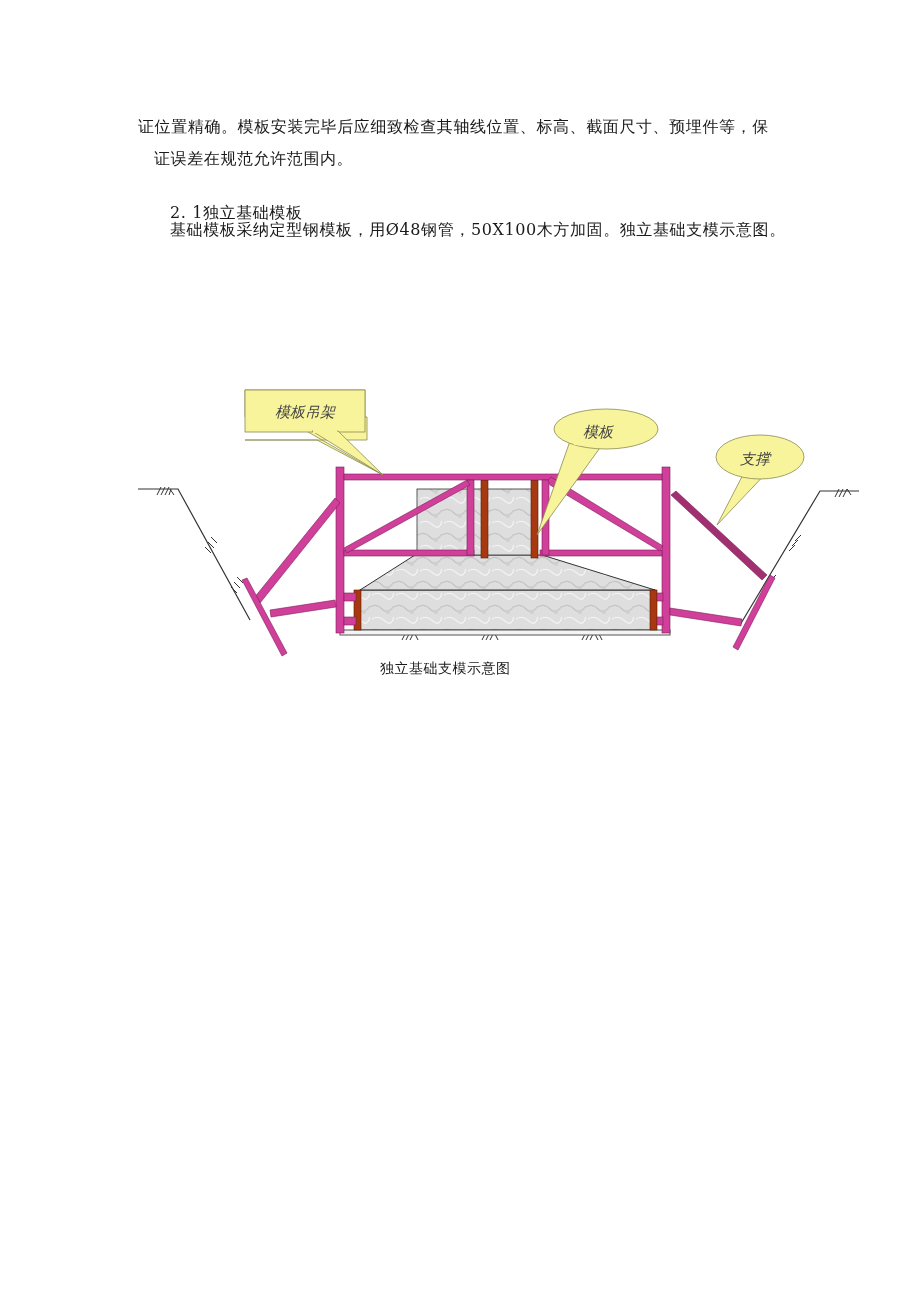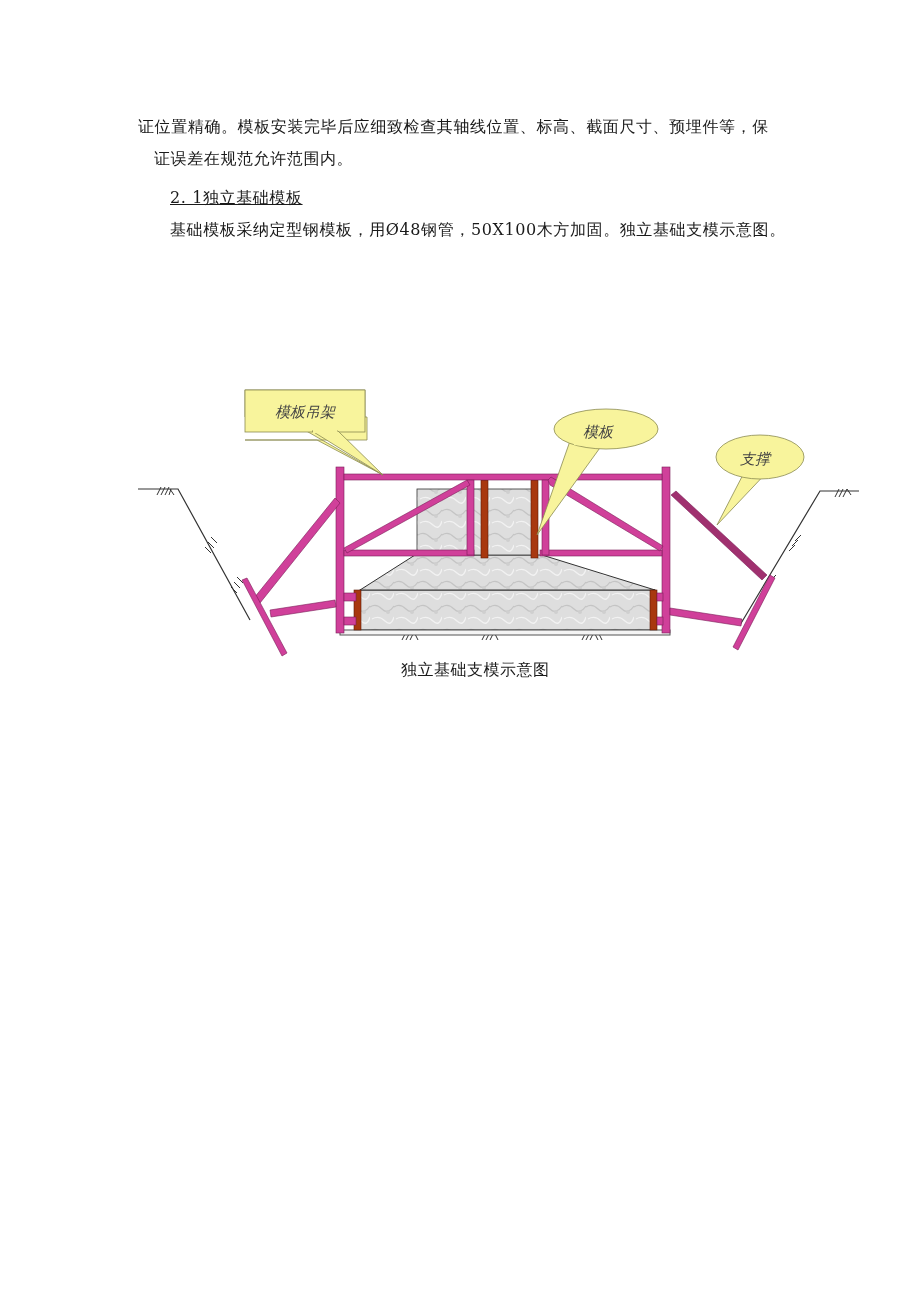--- a/index.html
+++ b/index.html
@@ -1,24 +1,24 @@
 <!DOCTYPE html>
 <html><head>
   <meta charset="utf-8">
   <style>
     html, body { margin: 0; padding: 0; background: #ffffff; }
     body { width: 920px; height: 1301px; position: relative; overflow: hidden;
       font-family: "DejaVu Serif", "Liberation Serif", serif; color: #1a1a1a; }
     .para { position: absolute; font-size: 16px; line-height: 19px; letter-spacing: 0.6px; white-space: nowrap; }
     #p1a { left: 138px; top: 117px; }
     #p1b { left: 138px; top: 149px; margin-left: 16px; }
-    #h21 { left: 170px; top: 188px; text-decoration: underline; }
+    #h21 { left: 170px; top: 203px; }
     #p2 { left: 170px; top: 220px; }
     #diagram { position: absolute; left: 130px; top: 385px; width: 740px; height: 275px; font-style: italic; }
-    #caption { position: absolute; left: 401px; top: 660px; font-size: 16px; letter-spacing: 0.5px; }
+    #caption { position: absolute; left: 380px; top: 660px; font-size: 14px; letter-spacing: 0.5px; }
     .callout-text { font-family: "DejaVu Sans", "Liberation Sans", sans-serif; font-size: 15px; fill: #444; }
   </style>
 </head>
 <body>
 
 <div id="p1a" class="para">证位置精确。模板安装完毕后应细致检查其轴线位置、标高、截面尺寸、预埋件等，保</div>
 <div id="p1b" class="para">证误差在规范允许范围内。</div>
 <div id="h21" class="para">2. 1独立基础模板</div>
 <div id="p2" class="para">基础模板采纳定型钢模板，用Ø48钢管，50X100木方加固。独立基础支模示意图。</div>
 

